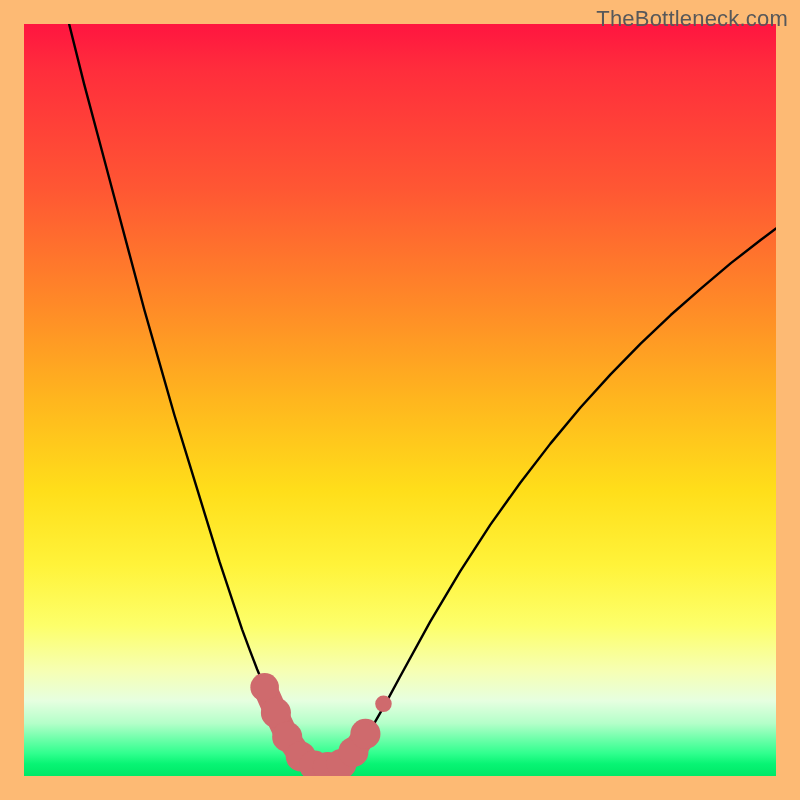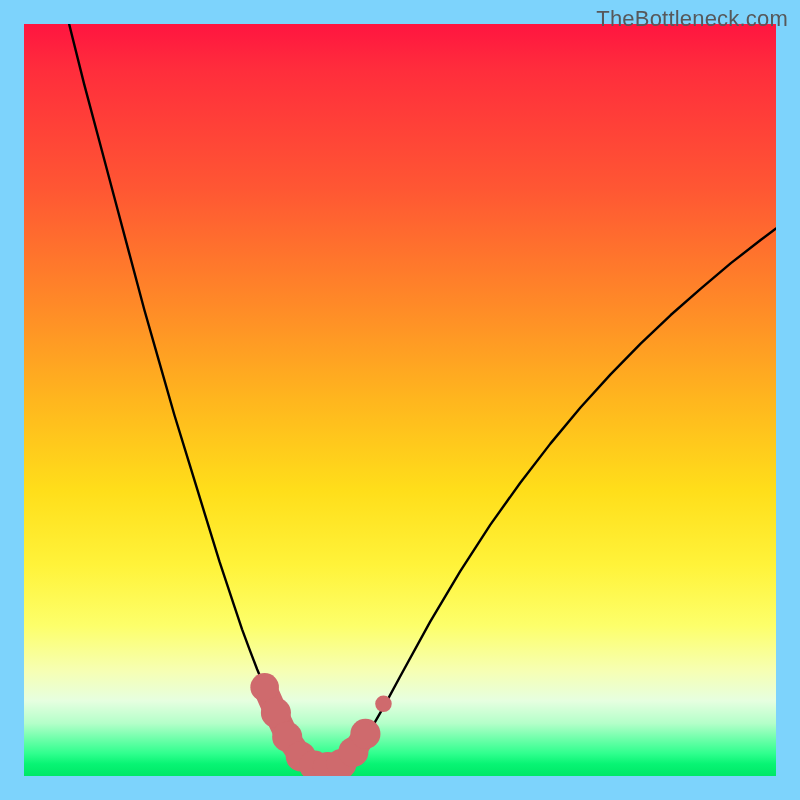--- a/index.html
+++ b/index.html
@@ -8,21 +8,21 @@
     width: 800px;
     height: 800px;
     background: #000;
     font-family: Arial, Helvetica, sans-serif;
     overflow: hidden;
   }
   .outer {
     position: relative;
     width: 800px;
     height: 800px;
-    background: #7dd3fc;
+    background: #fdba74;
   }
   .watermark {
     position: absolute;
     top: 6px;
     right: 12px;
     color: #57585a;
     font-size: 22px;
     font-weight: 500;
     letter-spacing: 0.2px;
     z-index: 20;

